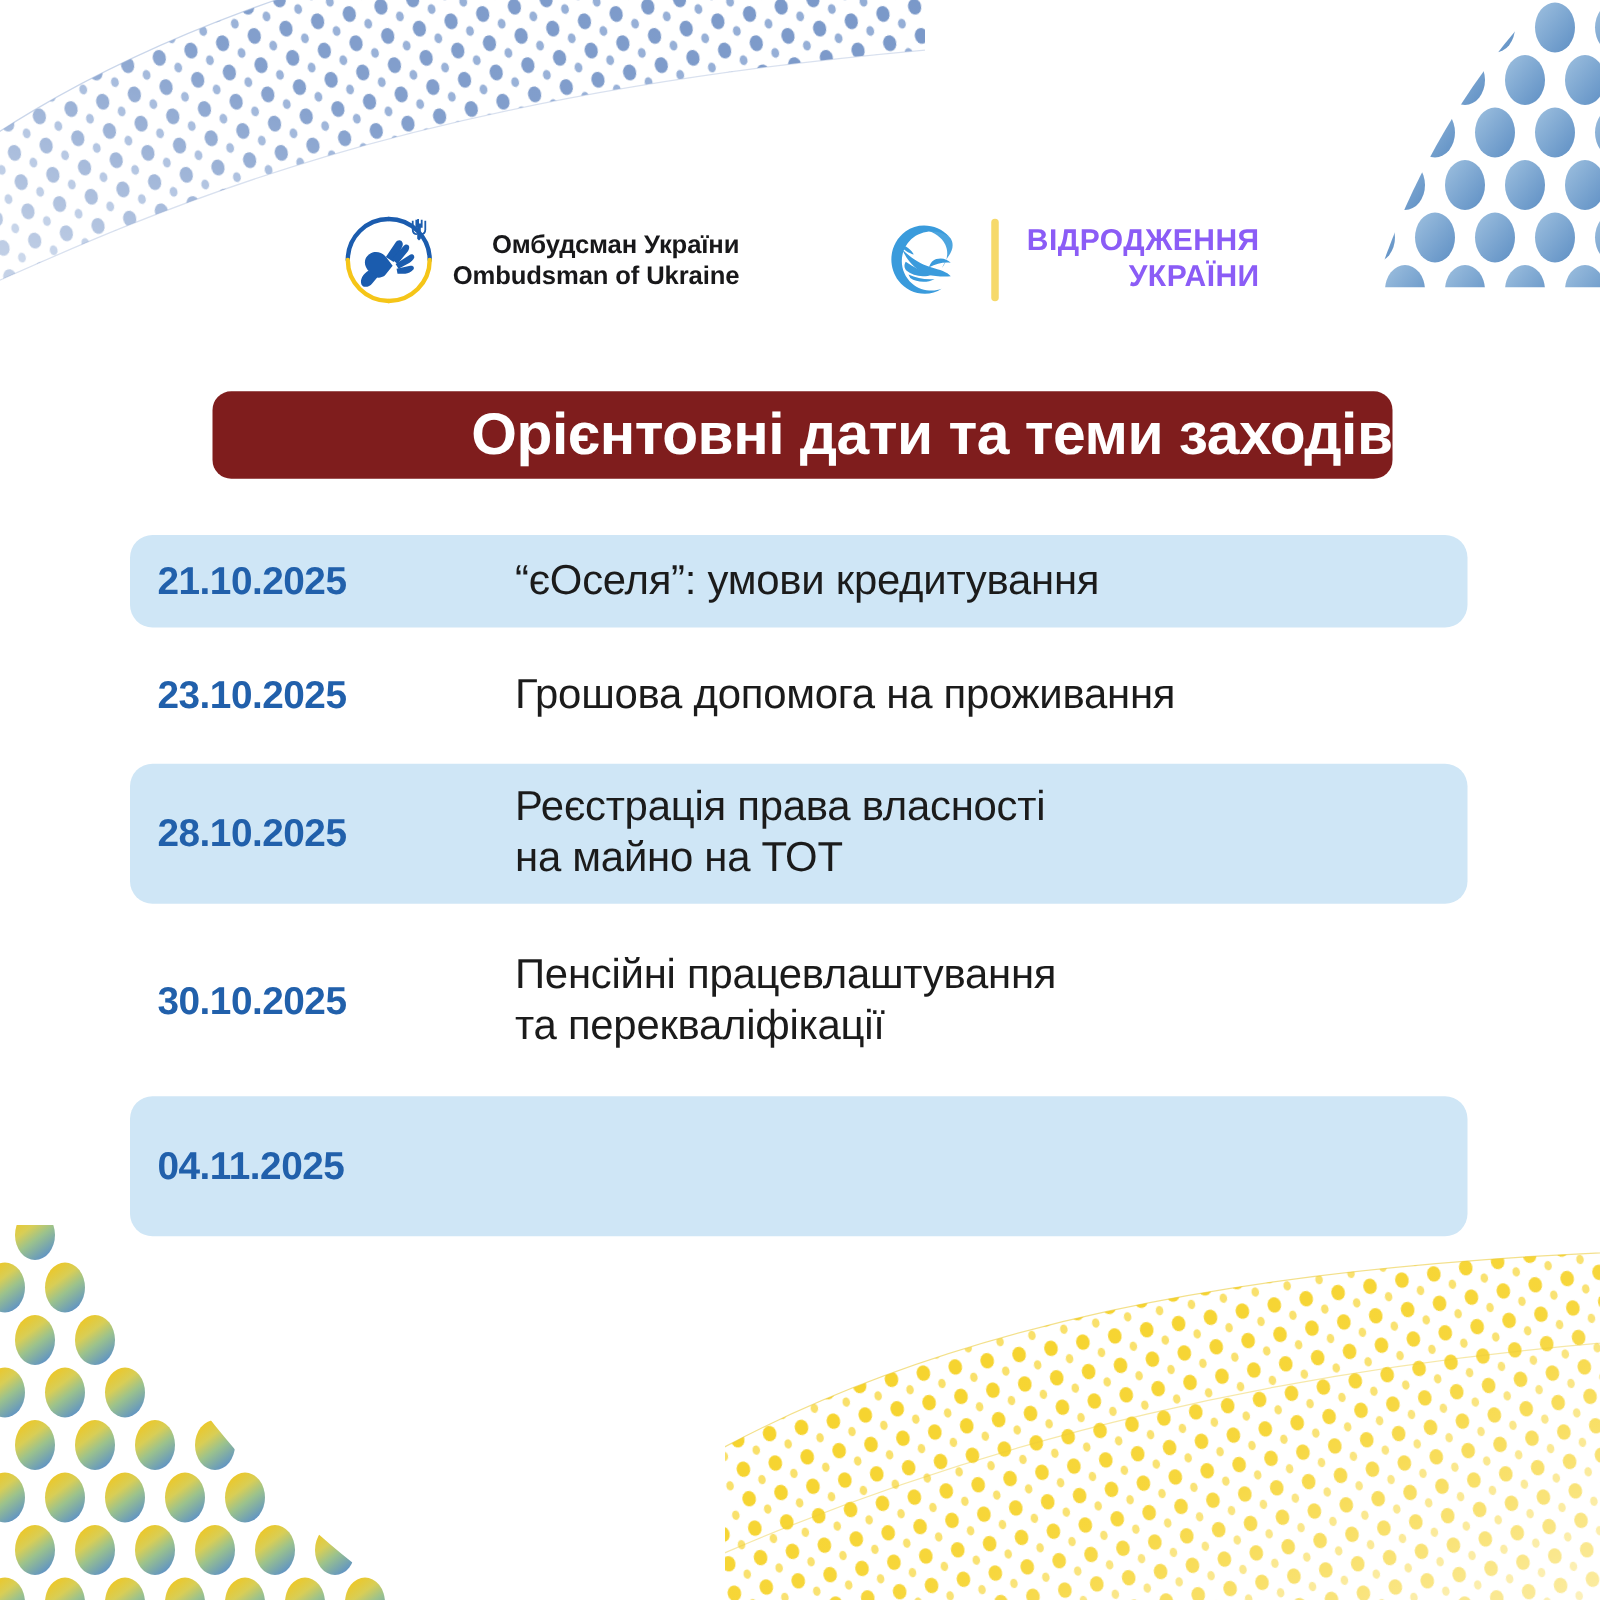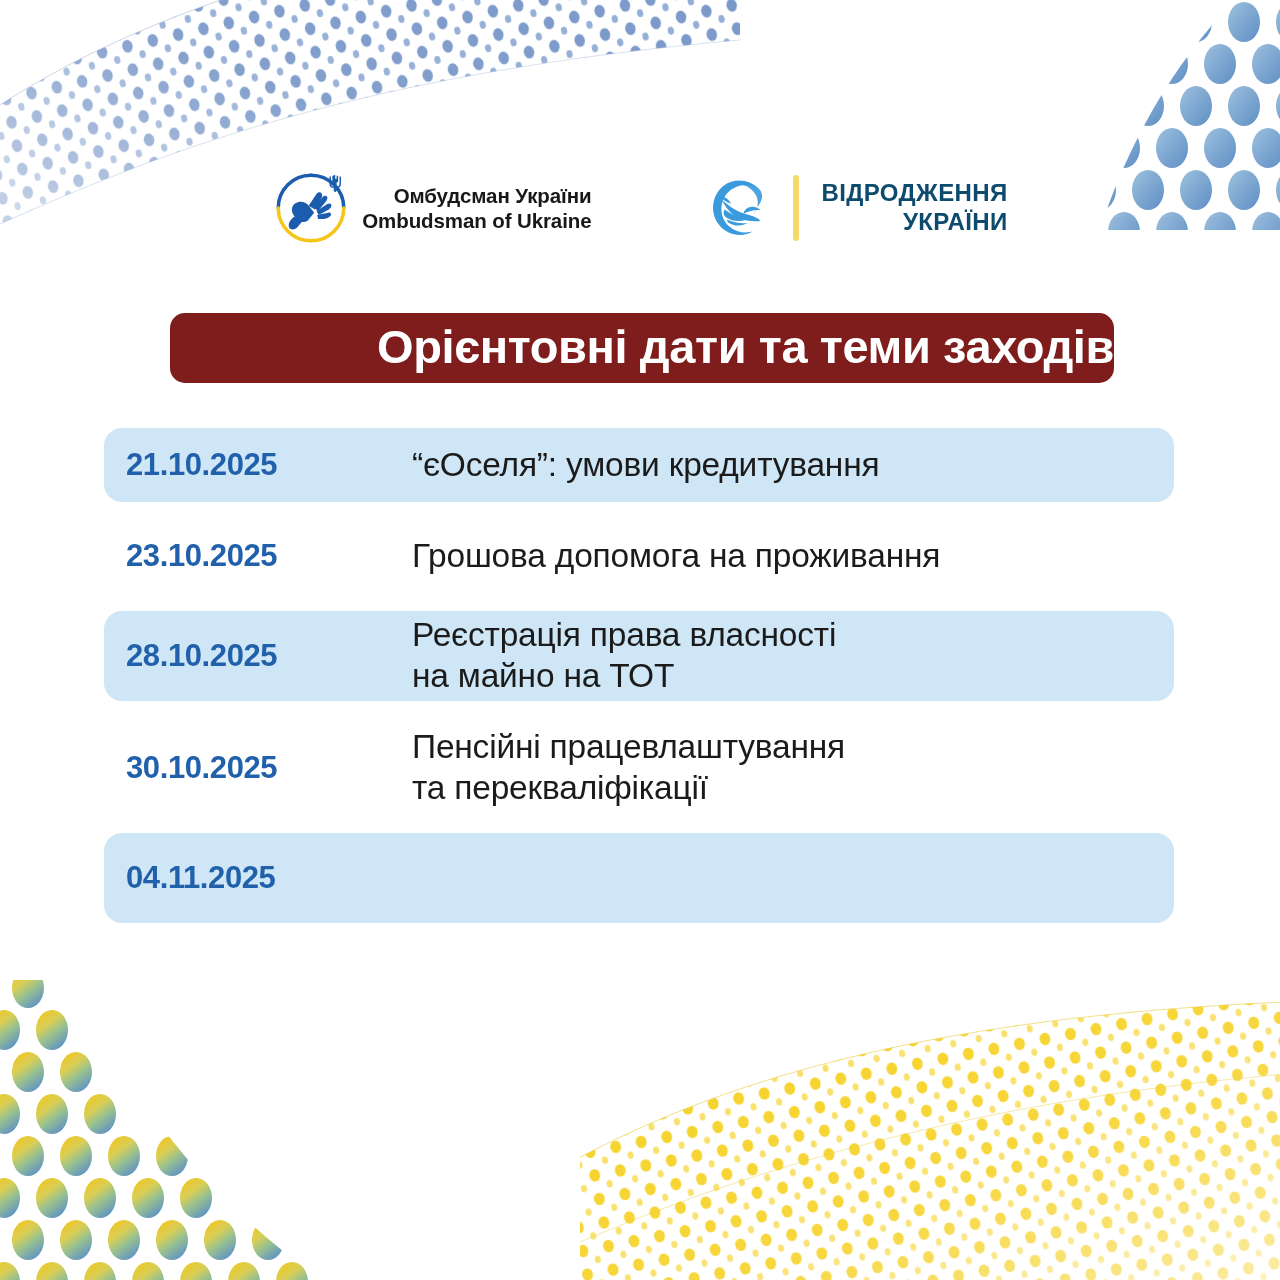--- a/index.html
+++ b/index.html
@@ -83,21 +83,21 @@
     flex: none;
   }
 
   .logo-text-vidrodzhennia {
     line-height: 1.2;
   }
   .logo-text-vidrodzhennia .ln1,
   .logo-text-vidrodzhennia .ln2 {
     font-size: 24px;
     font-weight: bold;
-    color: #0c4a6e;
+    color: #8b5cf6;
     letter-spacing: 0.4px;
     white-space: nowrap;
   }
 
   
   .title-banner {
     position: absolute;
     left: 170px;
     top: 313px;
     width: 944px;
@@ -131,21 +131,21 @@
   .row {
     display: flex;
     align-items: center;
     border-radius: 18px;
     padding: 0 0 0 22px;
     background: transparent;
   }
   .row.shaded { background: #CFE6F6; }
 
   .row-h1 { height: 74px; }
-  .row-h2 { height: 90px; }
+  .row-h2 { height: 112px; }
 
   .row .date {
     flex: none;
     width: 250px;
     font-size: 31px;
     font-weight: bold;
     color: #2160AB;
     letter-spacing: -0.4px;
     white-space: nowrap;
   }

